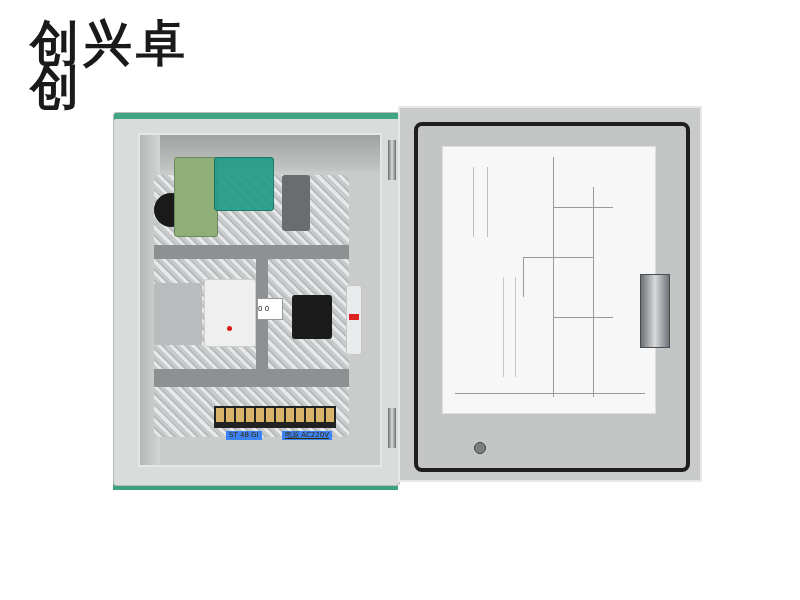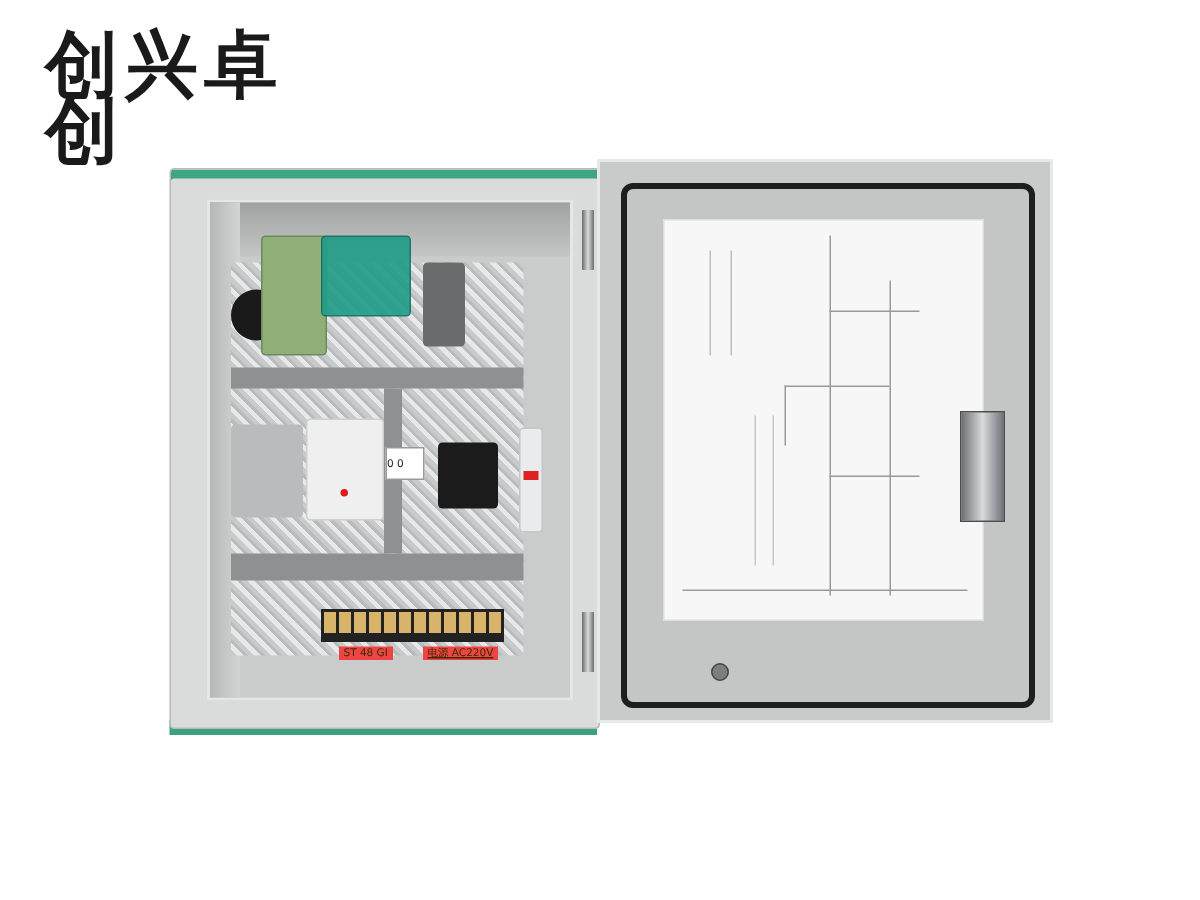--- a/index.html
+++ b/index.html
@@ -23,21 +23,21 @@
   .coil{background:#1a1a1a;left:40px;top:80px;width:34px;height:34px;border-radius:50%;}
   .psu{background:#b9bbbc;left:40px;top:170px;width:48px;height:62px;}
   .controller{background:#efefef;left:90px;top:166px;width:50px;height:66px;border:1px solid #cfcfcf;}
   .ctrl-display{position:absolute;left:12px;top:18px;width:24px;height:20px;background:#ffffff;border:1px solid #999;font-size:7px;text-align:left;line-height:20px;color:#222;margin-left:40px;}
   .ctrl-led{position:absolute;left:22px;top:46px;width:5px;height:5px;background:#e01818;border-radius:50%;}
   .contactor{background:#1b1b1b;left:178px;top:182px;width:40px;height:44px;}
   .breaker{background:#e9ebec;left:232px;top:172px;width:14px;height:68px;border:1px solid #c6c6c6;}
   .breaker-red{position:absolute;left:2px;top:28px;width:10px;height:6px;background:#d22;}
   .terminal{position:absolute;left:100px;top:293px;height:18px;background:#222;display:flex;gap:2px;padding:2px;}
   .terminal span{width:8px;height:14px;background:#d8b46a;display:block;}
-  .tlabel{position:absolute;top:318px;background:#ef4444;color:#3a2a00;font-size:7px;padding:0 3px;height:9px;line-height:9px;text-align:center;}
+  .tlabel{position:absolute;top:318px;background:#3b82f6;color:#3a2a00;font-size:7px;padding:0 3px;height:9px;line-height:9px;text-align:center;}
 
   
   .door{position:absolute;left:398px;top:106px;width:300px;height:372px;background:#c9cbcb;border:2px solid #e7e8e8;}
   .door-gasket{position:absolute;left:14px;top:14px;width:268px;height:342px;border:4px solid #1e1e1e;border-radius:8px;background:#c4c6c6;}
   .paper{position:absolute;left:24px;top:20px;width:212px;height:266px;background:#f7f7f7;border:1px solid #ddd;}
   .paper-line{position:absolute;background:#9a9a9a;}
   .latch{position:absolute;left:222px;top:148px;width:28px;height:72px;background:linear-gradient(90deg,#6d7173,#d8dadb,#70747a);border:1px solid #4a4d4f;}
   .bolt{position:absolute;left:56px;top:316px;width:10px;height:10px;border-radius:50%;background:#7c7f80;border:1px solid #444;}
   .hinge{position:absolute;left:388px;width:8px;height:40px;background:linear-gradient(90deg,#6a6d6e,#dadcdc,#6a6d6e);}
 </style>

